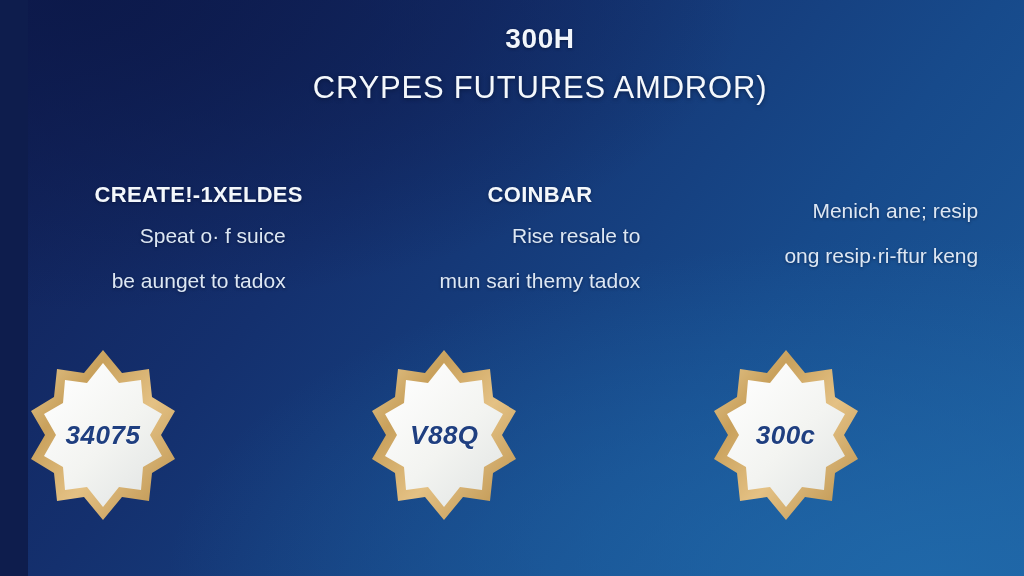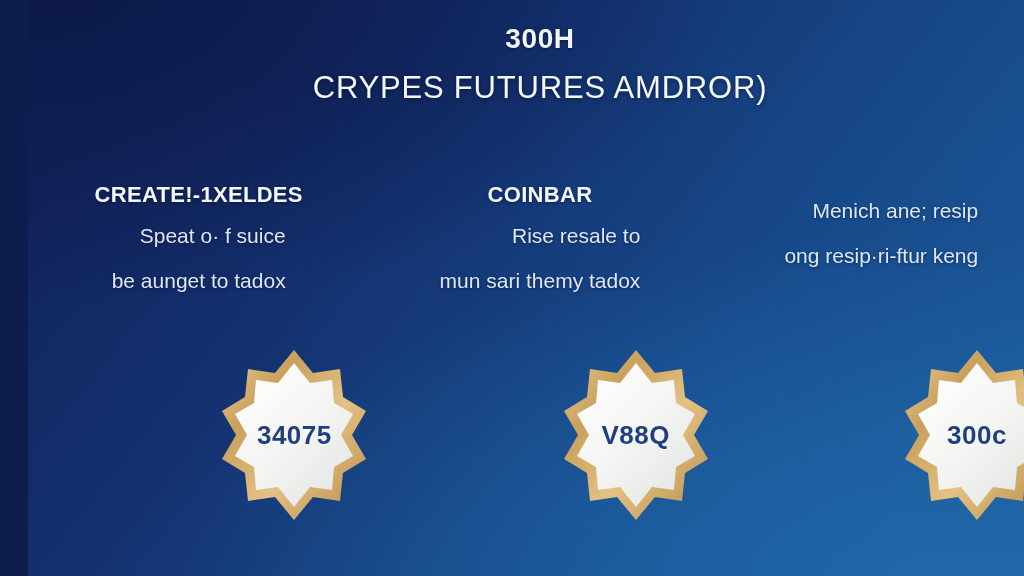--- a/index.html
+++ b/index.html
@@ -98,21 +98,22 @@
     position: absolute;
     left: 0;
     top: 347px;
     width: 1024px;
     display: flex;
   }
 
   .badge-cell {
     flex: 1 1 0;
     display: flex;
-    justify-content: flex-end;
+    justify-content: flex-start;
+    font-style: italic;
   }
 
   .badge {
     position: relative;
     width: 150px;
     height: 176px;
     display: flex;
     align-items: center;
     justify-content: center;
   }

